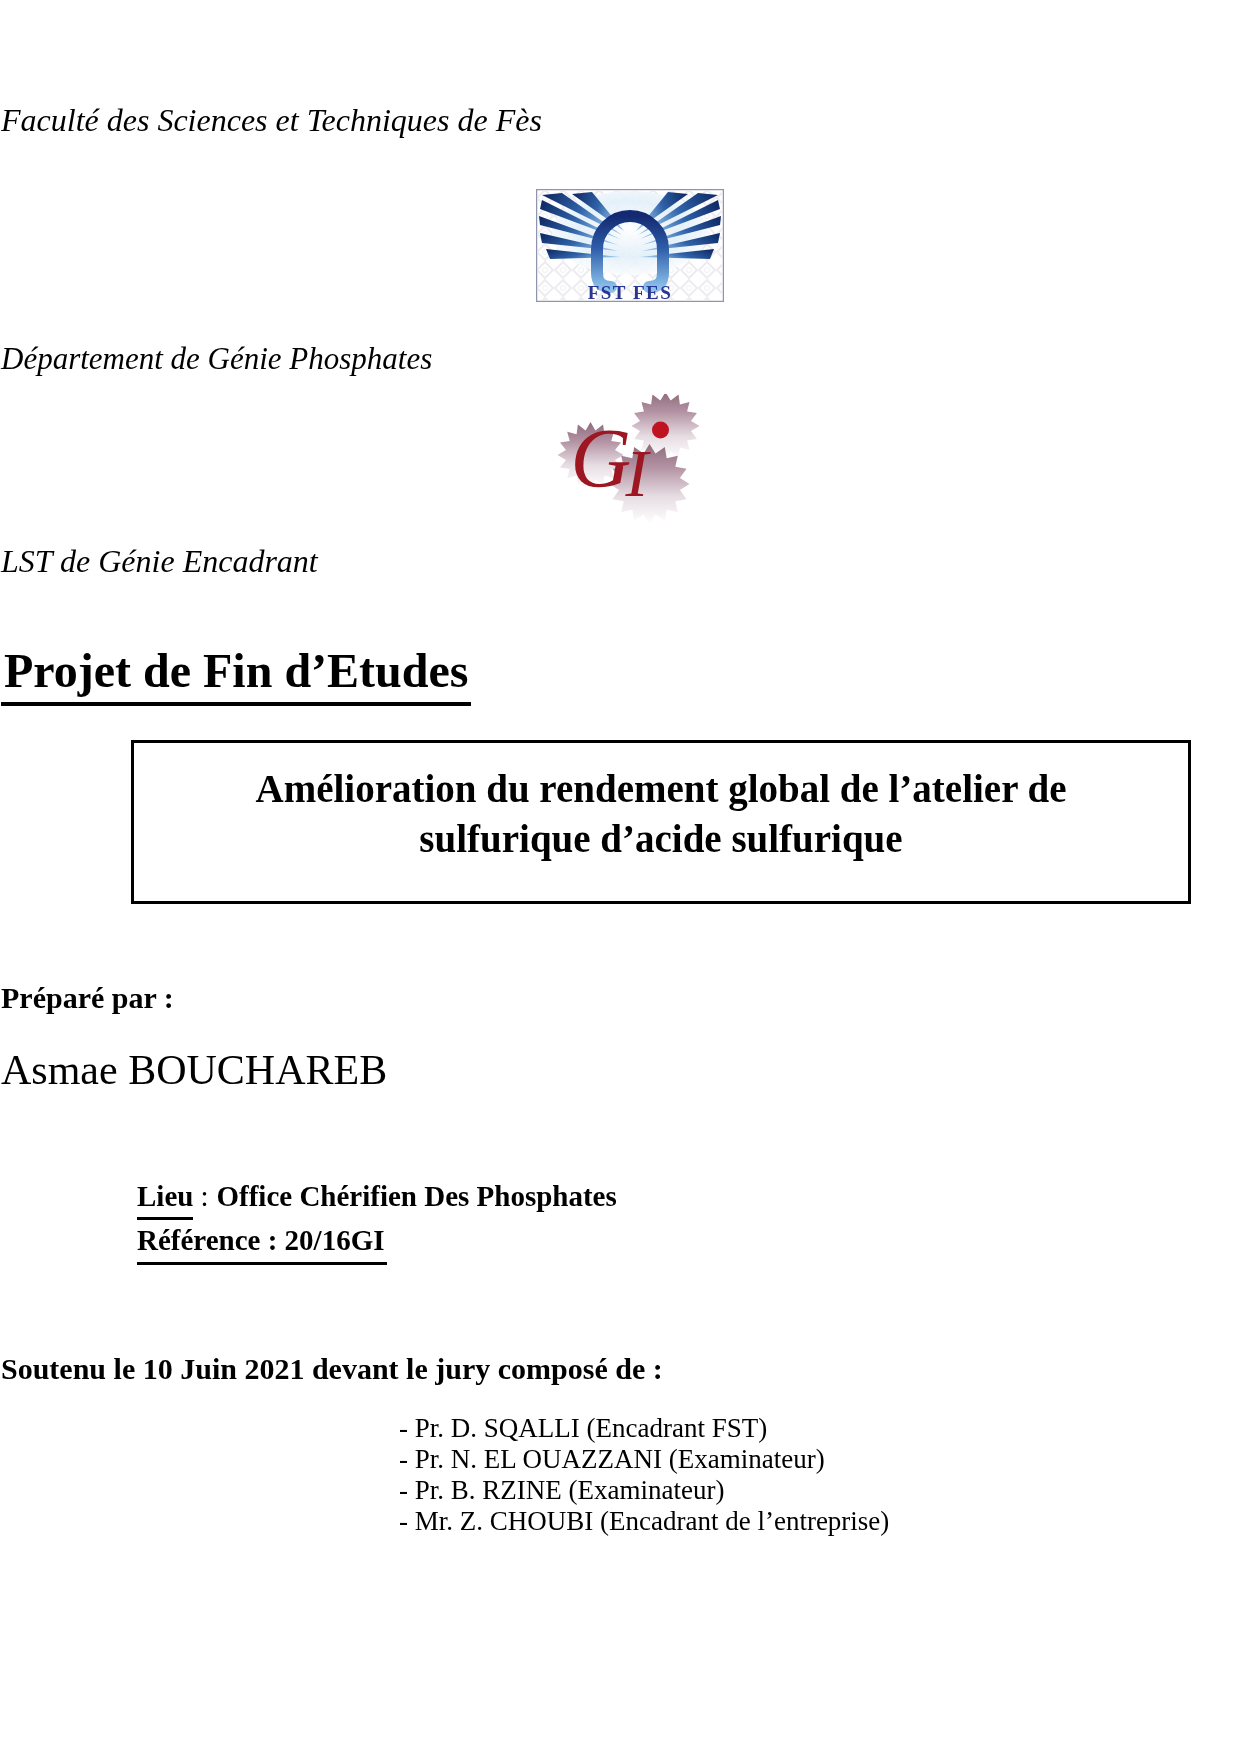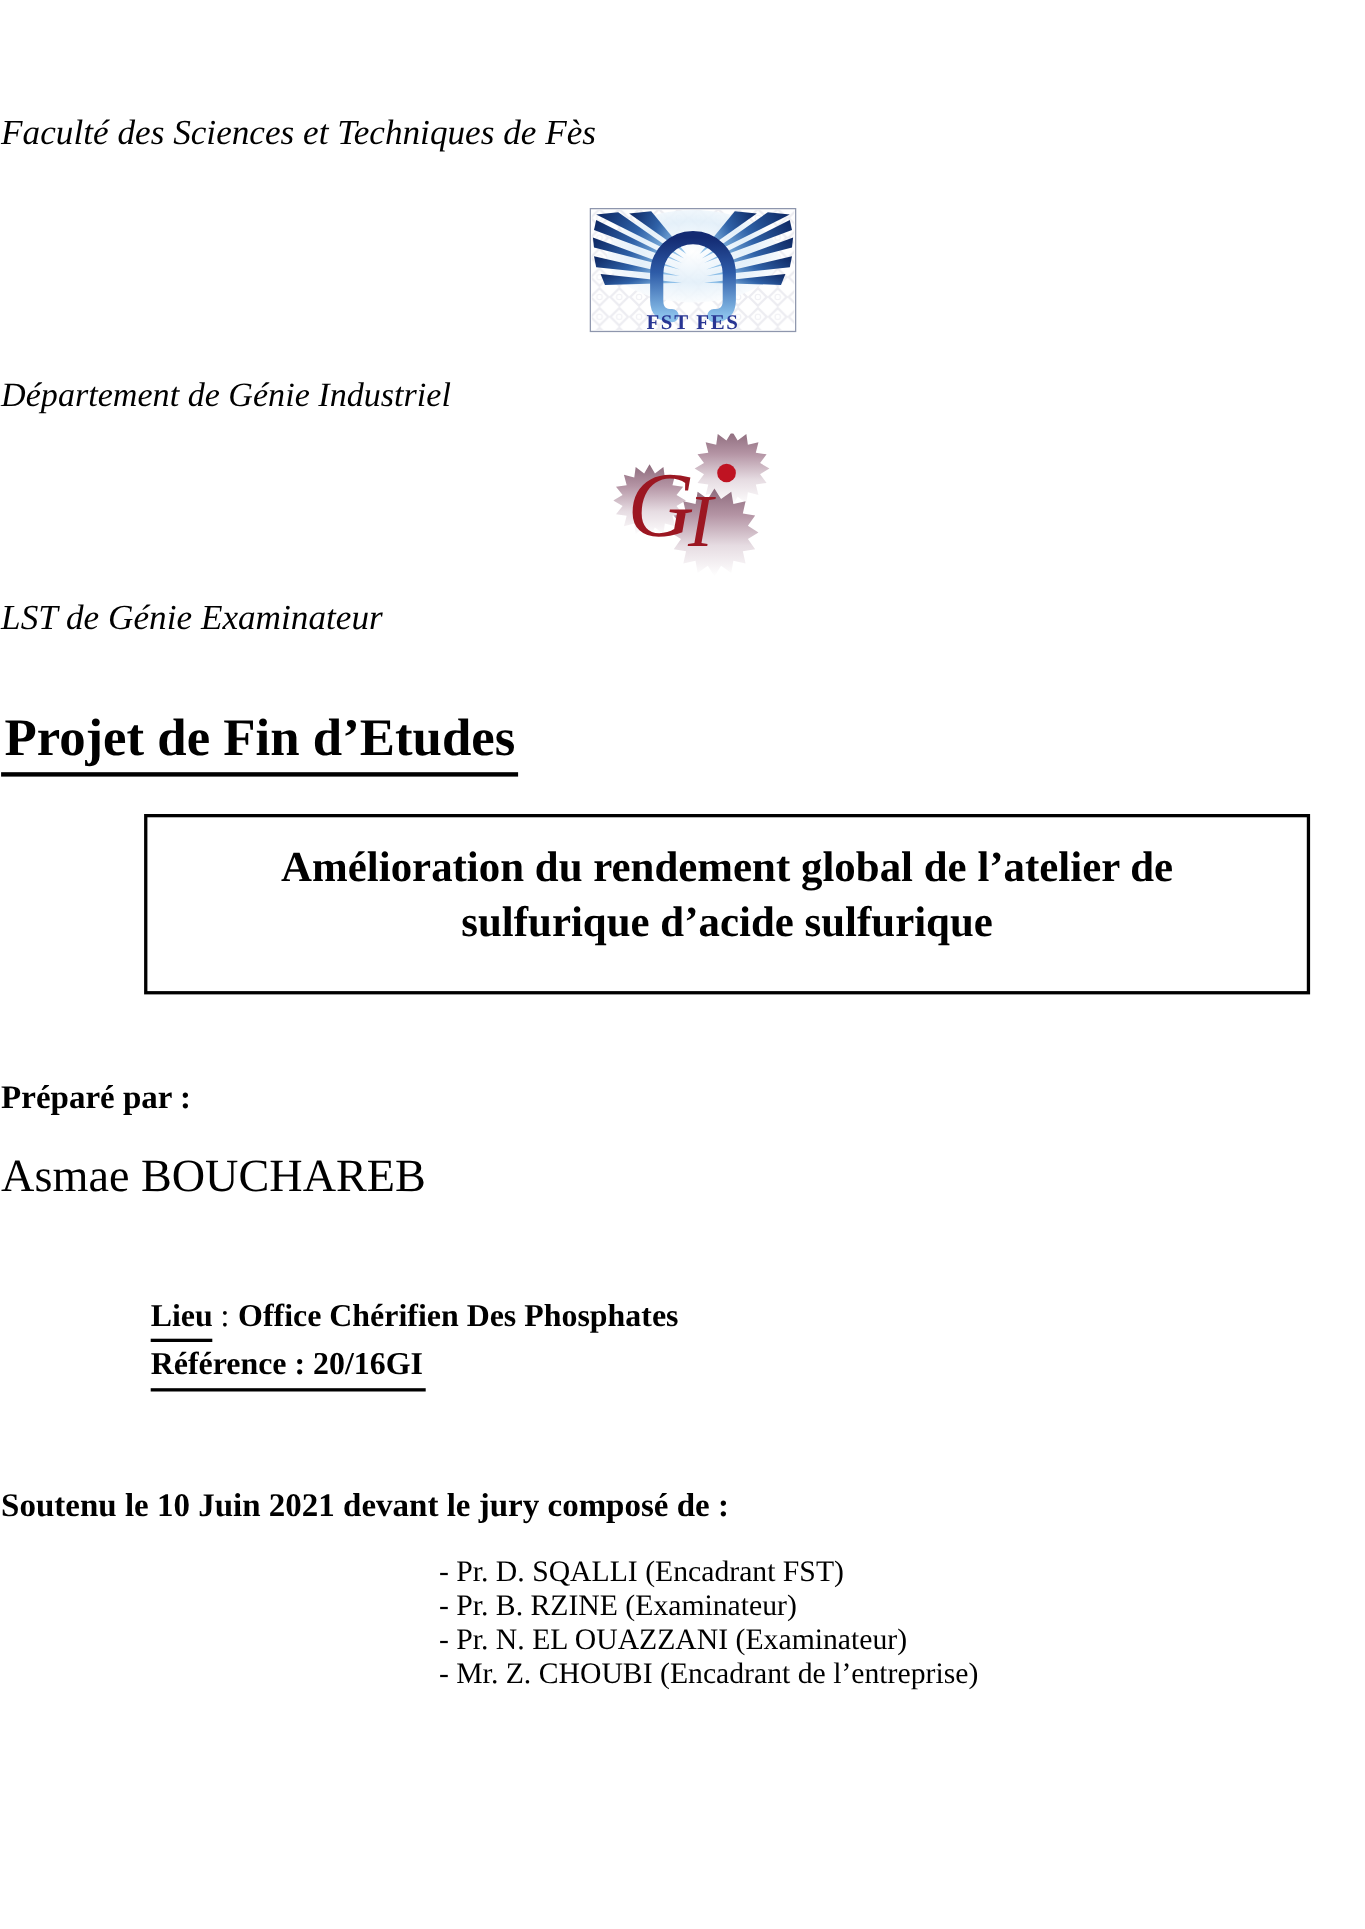--- a/index.html
+++ b/index.html
@@ -101,42 +101,42 @@
       <g fill="none" stroke="url(#archGrad)" stroke-linecap="round">
         <path d="M94,22 L94,34" stroke-width="3"></path>
         <path d="M75,98 Q61,98 61,84 L61,60 A33,33 0 0 1 127,60 L127,84 Q127,98 113,98" stroke-width="12"></path>
         <path d="M80,54 L108,54" stroke-width="8"></path>
         <path d="M94,36 L94,95" stroke-width="10"></path>
       </g>
       <text x="94" y="110" text-anchor="middle" font-size="19" font-weight="bold" letter-spacing="1.5" fill="#283593" font-family="Liberation Serif, DejaVu Serif, serif">FST FES</text>
     </svg>
   </div>
 
-  <div class="abs-center department-line">Département de Génie Industriel</div>
+  <div class="abs-center department-line">Département de Génie Phosphates</div>
 
   <div class="logo-wrap gi-logo">
     <svg width="145" height="130" viewBox="0 0 145 130">
       <defs>
         <linearGradient id="gearGrad" x1="0%" y1="0%" x2="0%" y2="100%">
           <stop offset="0%" stop-color="#8d6b7c"></stop>
           <stop offset="30%" stop-color="#b494a4"></stop>
           <stop offset="65%" stop-color="#e6dce2"></stop>
           <stop offset="100%" stop-color="#ffffff"></stop>
         </linearGradient>
       </defs>
       <polygon fill="url(#gearGrad)" points="108.0,-2.0 113.1,6.5 121.0,0.6 122.4,10.4 132.0,8.0 129.6,17.6 139.4,19.0 133.5,26.9 142.0,32.0 133.5,37.1 139.4,45.0 129.6,46.4 132.0,56.0 122.4,53.6 121.0,63.4 113.1,57.5 108.0,66.0 102.9,57.5 95.0,63.4 93.6,53.6 84.0,56.0 86.4,46.4 76.6,45.0 82.5,37.1 74.0,32.0 82.5,26.9 76.6,19.0 86.4,17.6 84.0,8.0 93.6,10.4 95.0,0.6 102.9,6.5"></polygon>
       <polygon fill="url(#gearGrad)" points="33.0,28.0 37.9,36.5 45.6,30.5 46.9,40.2 56.3,37.7 53.8,47.1 63.5,48.4 57.5,56.1 66.0,61.0 57.5,65.9 63.5,73.6 53.8,74.9 56.3,84.3 46.9,81.8 45.6,91.5 37.9,85.5 33.0,94.0 28.1,85.5 20.4,91.5 19.1,81.8 9.7,84.3 12.2,74.9 2.5,73.6 8.5,65.9 0.0,61.0 8.5,56.1 2.5,48.4 12.2,47.1 9.7,37.7 19.1,40.2 20.4,30.5 28.1,36.5"></polygon>
       <polygon fill="url(#gearGrad)" points="92.0,50.0 98.0,59.6 107.3,53.0 109.2,64.2 120.3,61.7 117.8,72.8 129.0,74.7 122.4,84.0 132.0,90.0 122.4,96.0 129.0,105.3 117.8,107.2 120.3,118.3 109.2,115.8 107.3,127.0 98.0,120.4 92.0,130.0 86.0,120.4 76.7,127.0 74.8,115.8 63.7,118.3 66.2,107.2 55.0,105.3 61.6,96.0 52.0,90.0 61.6,84.0 55.0,74.7 66.2,72.8 63.7,61.7 74.8,64.2 76.7,53.0 86.0,59.6"></polygon>
       <text x="13" y="93" font-size="84" font-style="italic" fill="#9c1722" font-family="Liberation Serif, DejaVu Serif, serif">G</text>
       <text x="68" y="102" font-size="68" font-style="italic" fill="#9c1722" font-family="Liberation Serif, DejaVu Serif, serif">I</text>
       <circle cx="103" cy="36" r="8.5" fill="#bf1322"></circle>
     </svg>
   </div>
 
-  <div class="abs-center lst-line">LST de Génie Examinateur</div>
+  <div class="abs-center lst-line">LST de Génie Encadrant</div>
 
   <div class="abs-center pfe-line">
     <span class="pfe-underline">Projet de Fin d’Etudes</span>
   </div>
 
   <div class="title-box">
     <div>Amélioration du rendement global de l’atelier de</div>
     <div>sulfurique d’acide sulfurique</div>
   </div>
 
@@ -150,18 +150,18 @@
     </div>
     <div>
       <span class="u3">Référence : 20/16GI</span>
     </div>
   </div>
 
   <div class="abs-center jury-intro">Soutenu le 10 Juin 2021 devant le jury composé de :</div>
 
   <div class="jury-list">
     <div>- Pr. D. SQALLI (Encadrant FST)</div>
+    <div>- Pr. N. EL OUAZZANI (Examinateur)</div>
     <div>- Pr. B. RZINE (Examinateur)</div>
-    <div>- Pr. N. EL OUAZZANI (Examinateur)</div>
     <div>- Mr. Z. CHOUBI (Encadrant de l’entreprise)</div>
   </div>
 
 </div>
 
 </body></html>

